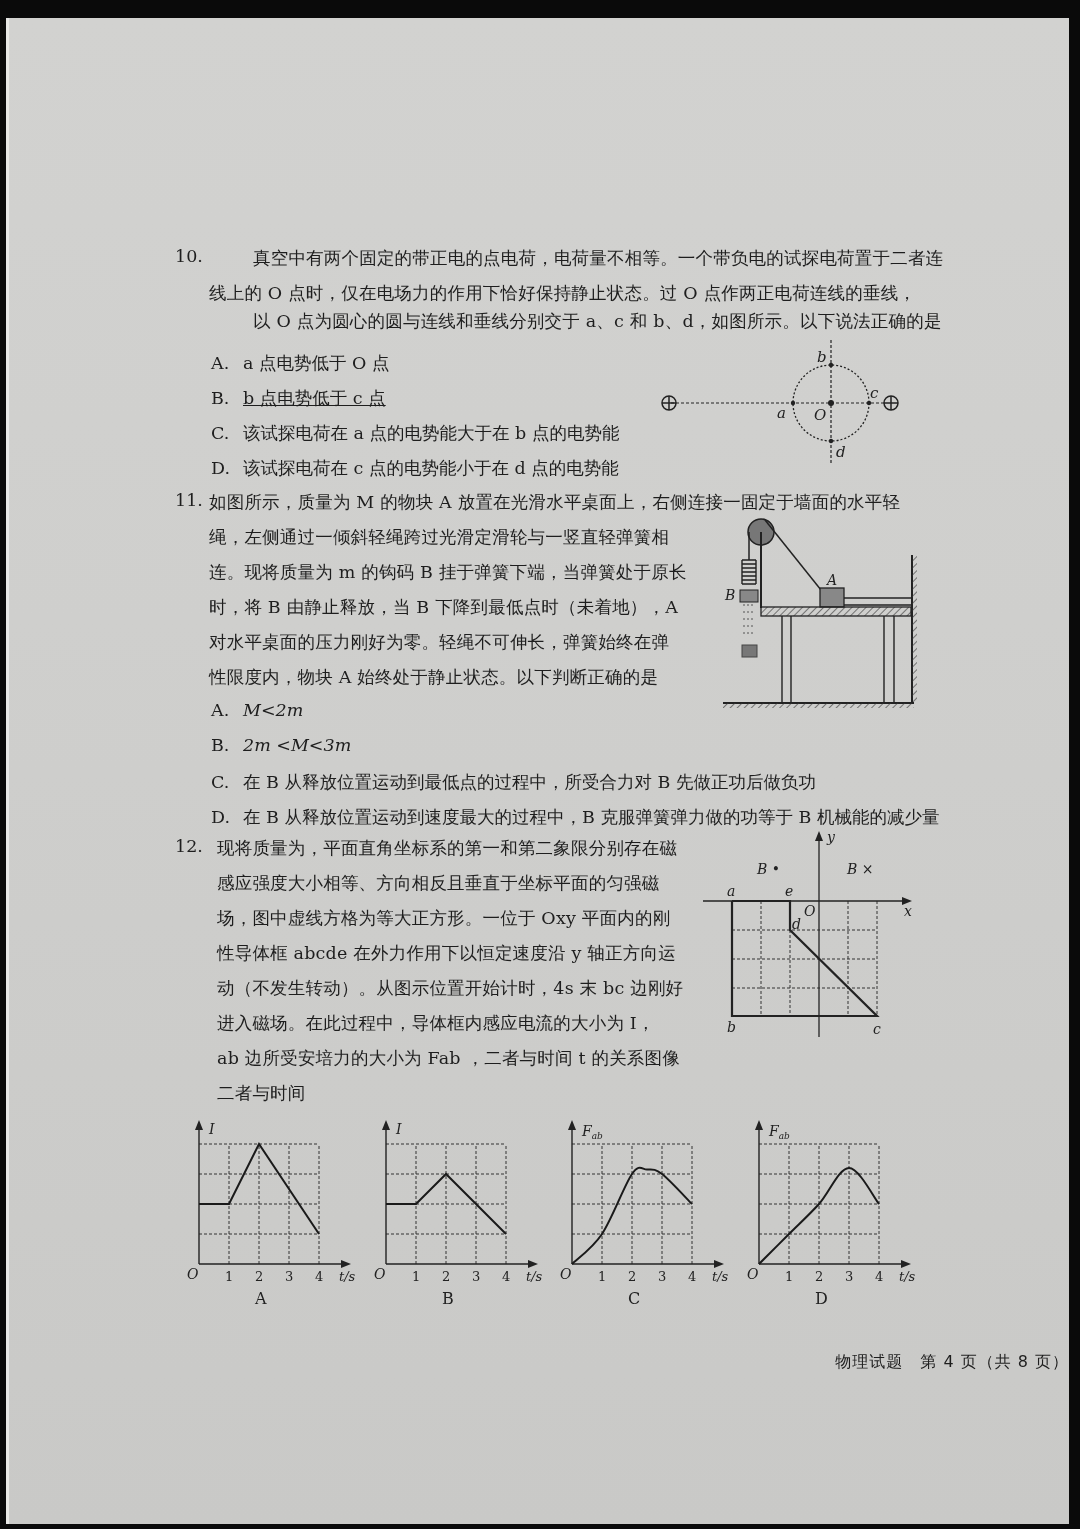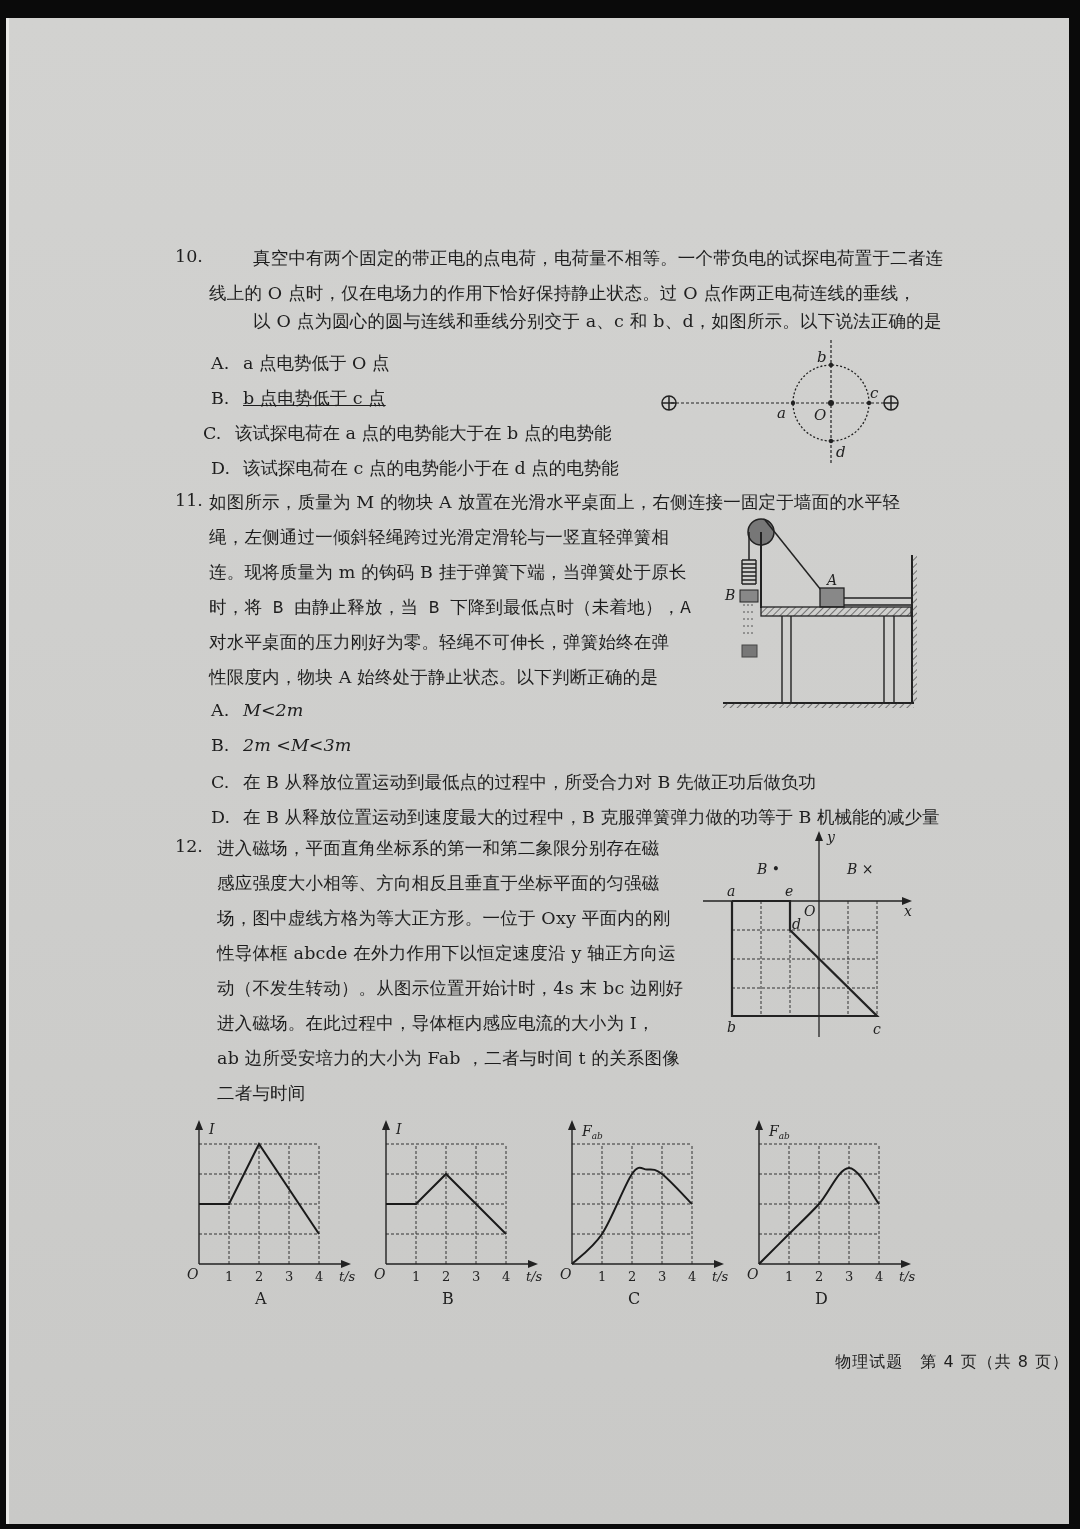--- a/index.html
+++ b/index.html
@@ -20,21 +20,21 @@
 <body>
 
 <div class="page">
 
   <div class="num" style="left:166px;top:228px;">10.</div>
   <div class="line" style="left:200px;top:228px;margin-left:44px;">真空中有两个固定的带正电的点电荷，电荷量不相等。一个带负电的试探电荷置于二者连</div>
   <div class="line" style="left:200px;top:263px;">线上的 O 点时，仅在电场力的作用下恰好保持静止状态。过 O 点作两正电荷连线的垂线，</div>
   <div class="line" style="left:200px;top:291px;margin-left:44px;">以 O 点为圆心的圆与连线和垂线分别交于 a、c 和 b、d，如图所示。以下说法正确的是</div>
   <div class="opt" style="left:202px;top:333px;"><span class="lab">A.</span><span>a 点电势低于 O 点</span></div>
   <div class="opt" style="left:202px;top:368px;text-decoration:underline;"><span class="lab">B.</span><span>b 点电势低于 c 点</span></div>
-  <div class="opt" style="left:194px;top:403px;"><span class="lab">C.</span><span>该试探电荷在 a 点的电势能大于在 b 点的电势能</span></div>
+  <div class="opt" style="left:202px;top:403px;"><span class="lab">C.</span><span>该试探电荷在 a 点的电势能大于在 b 点的电势能</span></div>
   <div class="opt" style="left:202px;top:438px;"><span class="lab">D.</span><span>该试探电荷在 c 点的电势能小于在 d 点的电势能</span></div>
 
   <svg style="left:640px;top:322px;" width="260" height="150" viewBox="640 340 260 150">
     <g stroke="#222" fill="none">
       <line x1="662" y1="403" x2="875" y2="403" stroke-dasharray="3,2" stroke-width="1.2"></line>
       <line x1="822" y1="340" x2="822" y2="465" stroke-dasharray="3,2" stroke-width="1.2"></line>
       <circle cx="822" cy="403" r="38" stroke-dasharray="2,2" stroke-width="1.3"></circle>
       <circle cx="660" cy="403" r="7" stroke-width="1.5"></circle>
       <line x1="653" y1="403" x2="667" y2="403" stroke-width="1.5"></line>
       <line x1="660" y1="396" x2="660" y2="410" stroke-width="1.5"></line>
@@ -55,21 +55,21 @@
       <text x="805" y="420">O</text>
       <text x="861" y="398">c</text>
       <text x="827" y="457">d</text>
     </g>
   </svg>
 
   <div class="num" style="left:166px;top:472px;">11.</div>
   <div class="line" style="left:200px;top:472px;">如图所示，质量为 M 的物块 A 放置在光滑水平桌面上，右侧连接一固定于墙面的水平轻</div>
   <div class="line" style="left:200px;top:507px;">绳，左侧通过一倾斜轻绳跨过光滑定滑轮与一竖直轻弹簧相</div>
   <div class="line" style="left:200px;top:542px;">连。现将质量为 m 的钩码 B 挂于弹簧下端，当弹簧处于原长</div>
-  <div class="line" style="left:200px;top:577px;font-family:Liberation Mono, monospace;">时，将 B 由静止释放，当 B 下降到最低点时（未着地），A</div>
+  <div class="line" style="left:200px;top:577px;">时，将 B 由静止释放，当 B 下降到最低点时（未着地），A</div>
   <div class="line" style="left:200px;top:612px;">对水平桌面的压力刚好为零。轻绳不可伸长，弹簧始终在弹</div>
   <div class="line" style="left:200px;top:647px;">性限度内，物块 A 始终处于静止状态。以下判断正确的是</div>
   <div class="opt" style="left:202px;top:682px;"><span class="lab">A.</span><i>M&lt;2m</i></div>
   <div class="opt" style="left:202px;top:717px;"><span class="lab">B.</span><i>2m &lt;M&lt;3m</i></div>
   <div class="opt" style="left:202px;top:752px;"><span class="lab">C.</span><span>在 B 从释放位置运动到最低点的过程中，所受合力对 B 先做正功后做负功</span></div>
   <div class="opt" style="left:202px;top:787px;"><span class="lab">D.</span><span>在 B 从释放位置运动到速度最大的过程中，B 克服弹簧弹力做的功等于 B 机械能的减少量</span></div>
 
   <svg style="left:700px;top:492px;" width="230" height="210" viewBox="700 510 230 210">
     <defs>
       <pattern id="hatch" width="5" height="5" patternUnits="userSpaceOnUse" patternTransform="rotate(45)">
@@ -110,21 +110,21 @@
     </g>
 
     <line x1="903" y1="555" x2="903" y2="703" stroke="#222" stroke-width="2"></line>
     <rect x="903" y="555" width="5" height="148" fill="url(#hatch)"></rect>
 
     <line x1="714" y1="703" x2="905" y2="703" stroke="#222" stroke-width="2"></line>
     <rect x="714" y="703" width="191" height="5" fill="url(#hatch)"></rect>
   </svg>
 
   <div class="num" style="left:166px;top:818px;">12.</div>
-  <div class="line" style="left:208px;top:818px;">进入磁场，平面直角坐标系的第一和第二象限分别存在磁</div>
+  <div class="line" style="left:208px;top:818px;">现将质量为，平面直角坐标系的第一和第二象限分别存在磁</div>
   <div class="line" style="left:208px;top:853px;">感应强度大小相等、方向相反且垂直于坐标平面的匀强磁</div>
   <div class="line" style="left:208px;top:888px;">场，图中虚线方格为等大正方形。一位于 Oxy 平面内的刚</div>
   <div class="line" style="left:208px;top:923px;">性导体框 abcde 在外力作用下以恒定速度沿 y 轴正方向运</div>
   <div class="line" style="left:208px;top:958px;">动（不发生转动）。从图示位置开始计时，4s 末 bc 边刚好</div>
   <div class="line" style="left:208px;top:993px;">进入磁场。在此过程中，导体框内感应电流的大小为 I，</div>
   <div class="line" style="left:208px;top:1028px;">ab 边所受安培力的大小为 Fab ，二者与时间 t 的关系图像</div>
   <div class="line" style="left:208px;top:1063px;">二者与时间</div>
 
   <svg style="left:694px;top:807px;" width="220" height="230" viewBox="694 825 220 230">
     <g stroke="#333" stroke-width="1" stroke-dasharray="3,2" fill="none">

